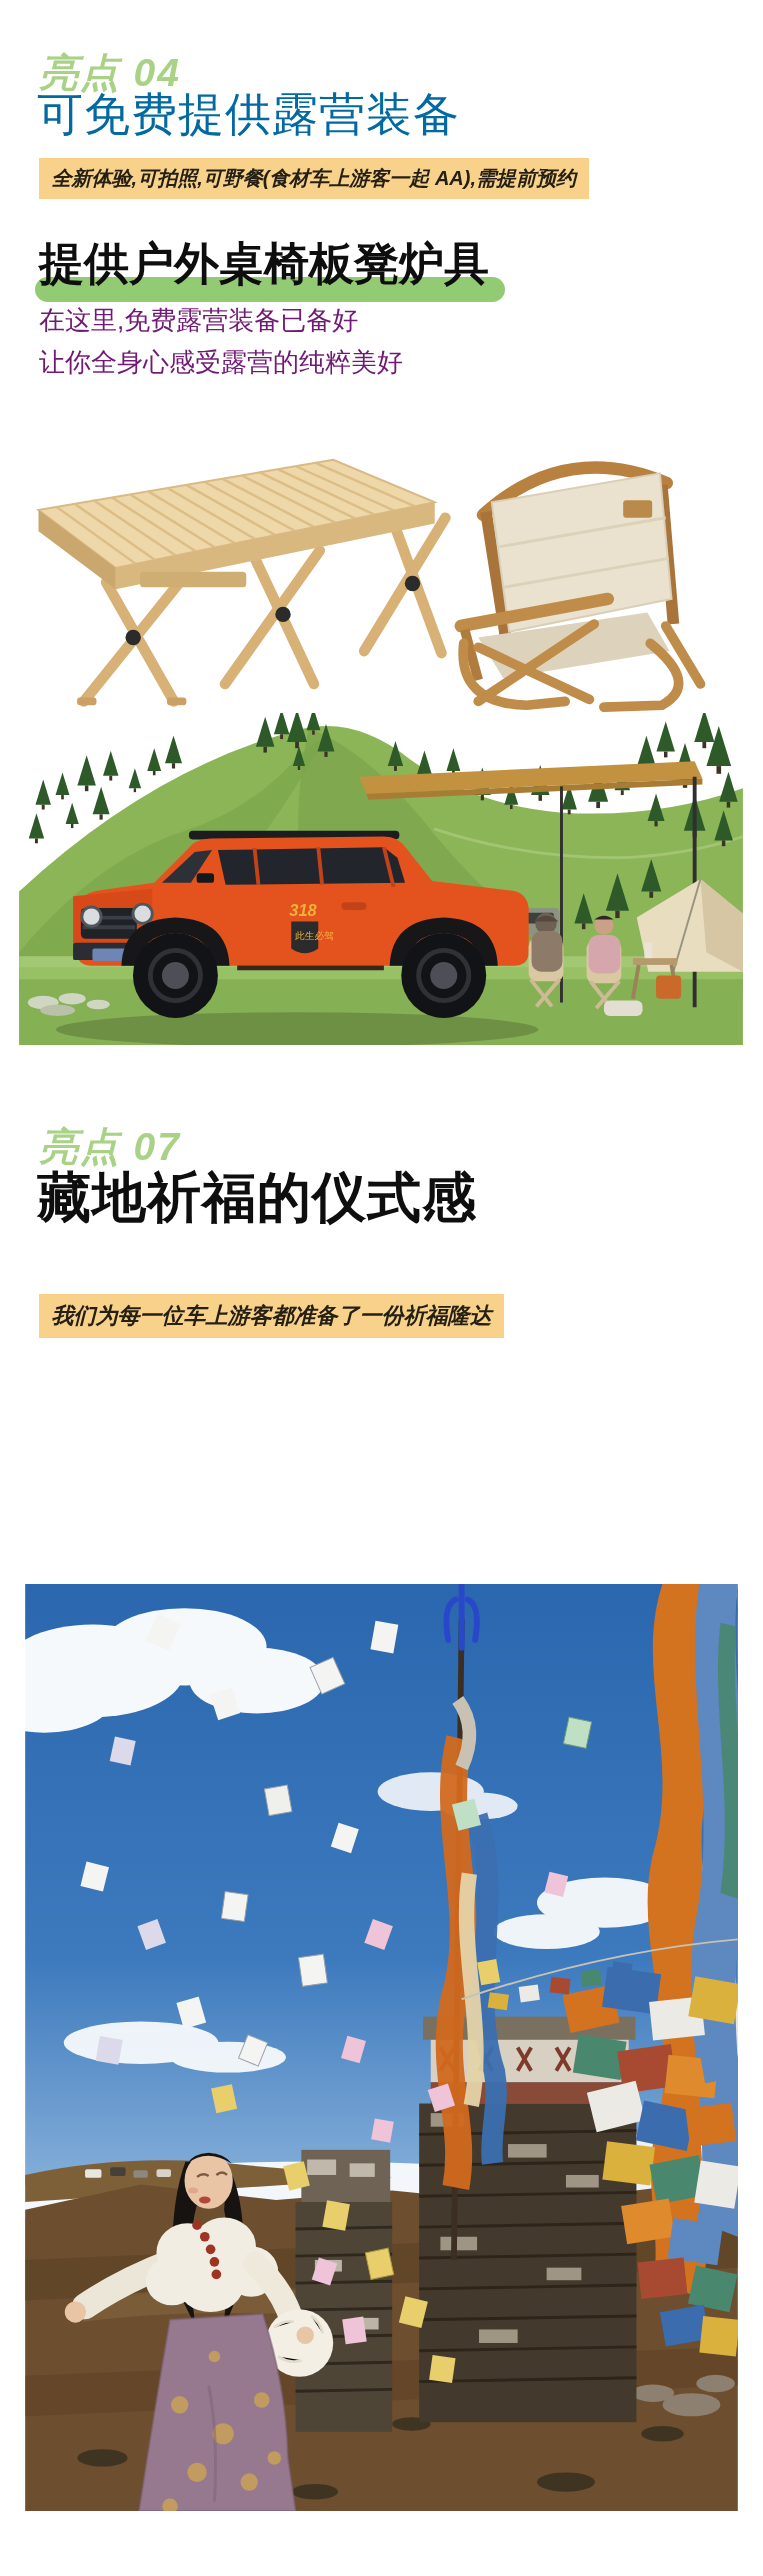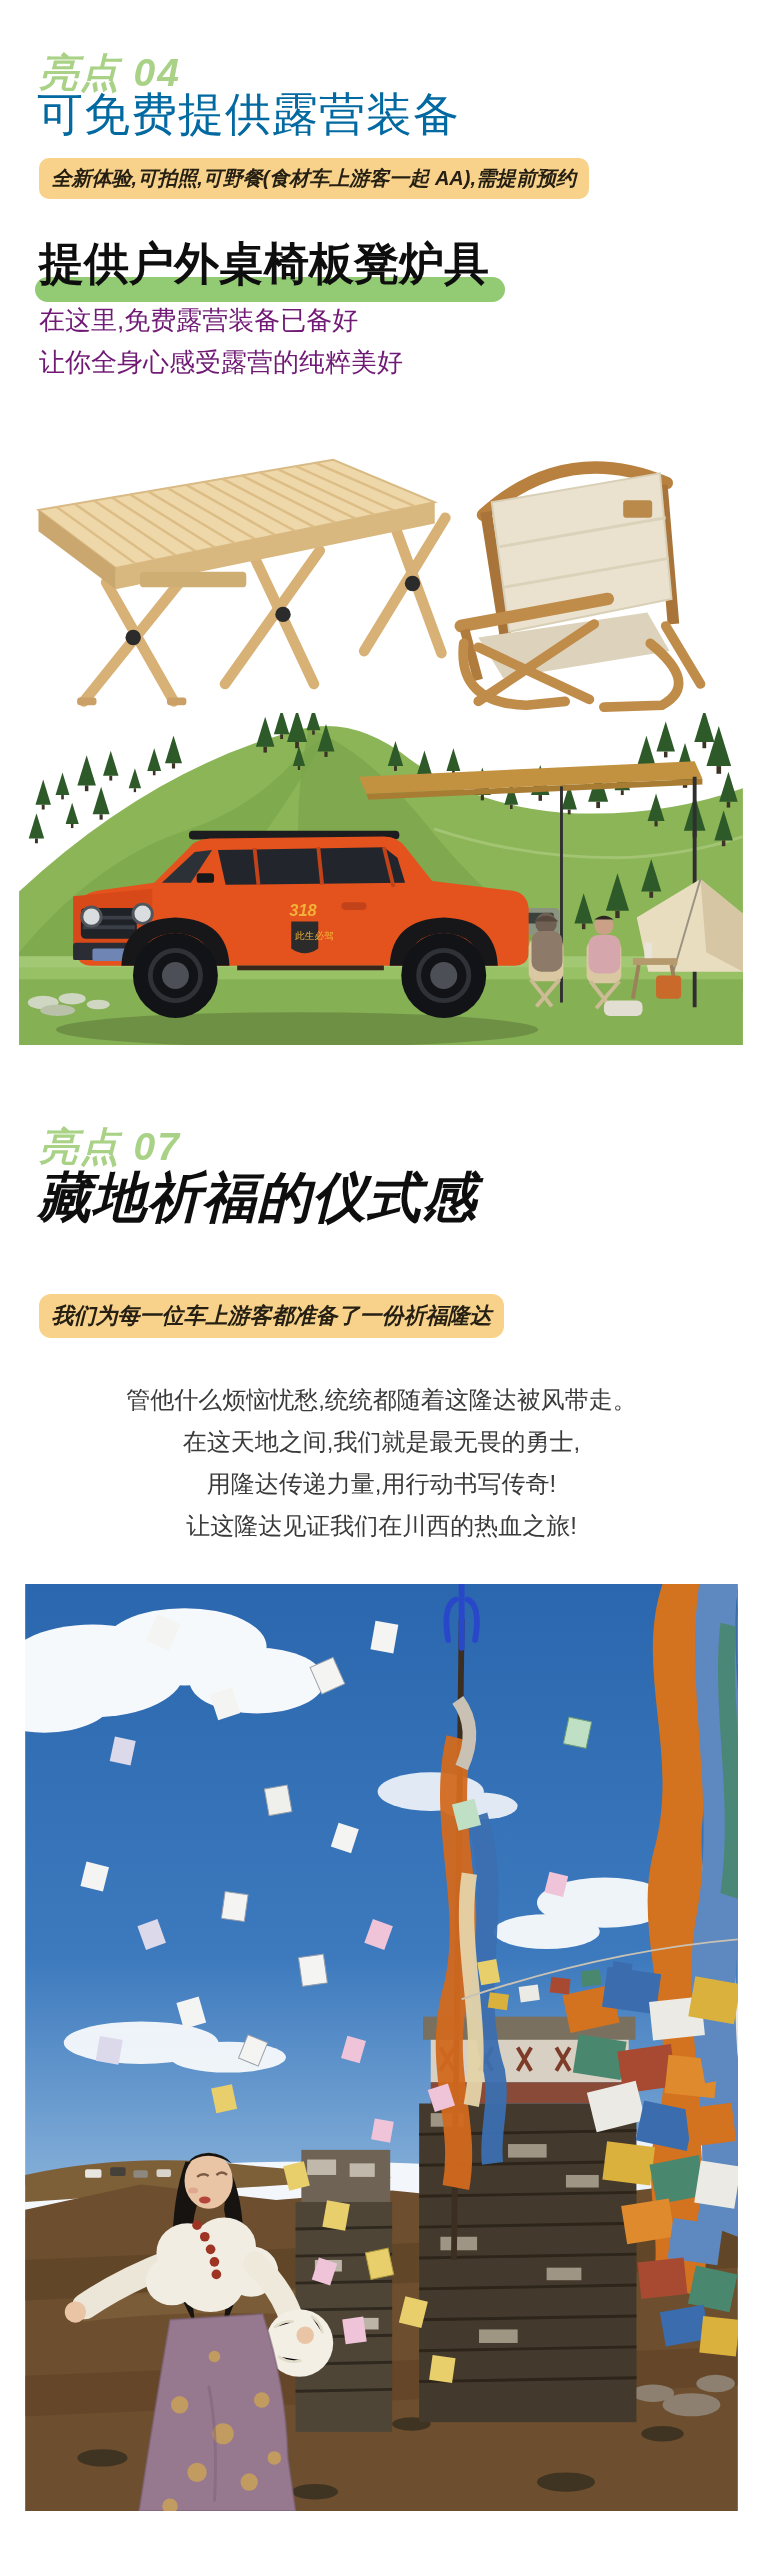--- a/index.html
+++ b/index.html
@@ -2,24 +2,24 @@
 <html style="--accent_green: #a9d287; --highlight_green: #93cb74; --bar_yellow: #f8d28a; --heading_black: #0e0e0e; --body_gray: #2c2c2c;"><head>
 <meta charset="utf-8">
 <style>
   html,body{margin:0;padding:0;background:#fff;}
   .page{position:relative;width:763px;height:2576px;background:#fff;overflow:hidden;
         font-family:"Liberation Sans","DejaVu Sans",sans-serif;padding-left:8px;}
   .abs{position:absolute;}
   .badge{left:39px;font-size:39px;font-weight:900;font-style:italic;
          color:var(--accent_green,#a9d287);letter-spacing:1.9px;}
   .big-title{left:37px;font-size:46px;font-weight:400;color:#0369a1;letter-spacing:1px;line-height:1.05;}
-  .big-title2{left:37px;font-size:54px;font-weight:900;color:#0e0e0e;letter-spacing:1px;line-height:56px;font-style:italic;}
+  .big-title2{left:37px;font-size:54px;font-weight:900;color:#0e0e0e;letter-spacing:1px;line-height:56px;}
   .banner{left:39px;display:inline-block;background:var(--bar_yellow,#f8d28a);
           color:#262014;font-style:italic;font-weight:700;padding:0 12.6px;white-space:nowrap;}
-  .banner.b4{font-size:20px;line-height:41px;height:41px;border-radius:10px;}
+  .banner.b4{font-size:20px;line-height:41px;height:41px;}
   .banner.b5{font-size:22px;line-height:44px;height:44px;}
   .subtitle{left:39px;font-size:45px;font-weight:900;color:#0e0e0e;display:inline-block;position:absolute;}
   .subtitle .txt{position:relative;z-index:1;}
   .subtitle .pill{position:absolute;left:-3.9px;right:-15.5px;bottom:-7.7px;height:25px;z-index:0;
                   background:var(--highlight_green,#93cb74);border-radius:13.5px;}
   .body-lines{left:39px;font-size:26px;line-height:42px;color:#701a75;}
   .para{left:0;width:763px;text-align:center;font-size:24px;line-height:42px;color:#3a3a3a;}
   svg{display:block;}
 </style>
 </head>
@@ -246,28 +246,22 @@
         <rect x="112" y="60" width="26" height="24" rx="4" fill="#c96a2b"></rect>
         <rect x="58" y="86" width="40" height="16" rx="6" fill="#e3ded2"></rect>
       </g>
     </svg>
   </div>
 
   <div class="abs badge" style="top:1120px;">亮点 07</div>
   <div class="abs big-title2" style="top:1169px;">
     <div>藏地祈福的仪式感</div>
   </div>
-  <div class="abs banner b5" style="top:1294px;border-radius:12px;">我们为每一位车上游客都准备了一份祈福隆达</div>
-
-  <div class="abs para" style="top:1379px;">
-    <div>管他什么烦恼忧愁,统统都随着这隆达被风带走。</div>
-    <div>在这天地之间,我们就是最无畏的勇士,</div>
-    <div>用隆达传递力量,用行动书写传奇!</div>
-    <div>让这隆达见证我们在川西的热血之旅!</div>
-  </div>
+  <div class="abs banner b5" style="top:1294px;">我们为每一位车上游客都准备了一份祈福隆达</div>
+
 
   <div class="abs" style="top:1584px;left:25px;">
     <svg width="713" height="927" viewBox="0 0 738 960">
       <defs>
         <linearGradient id="sky" x1="0" y1="0" x2="0" y2="1">
           <stop offset="0" stop-color="#2b67ae"></stop>
             <stop offset="0.55" stop-color="#3c79bd"></stop>
             <stop offset="1" stop-color="#9cc0e2"></stop>
         </linearGradient>
       </defs>

